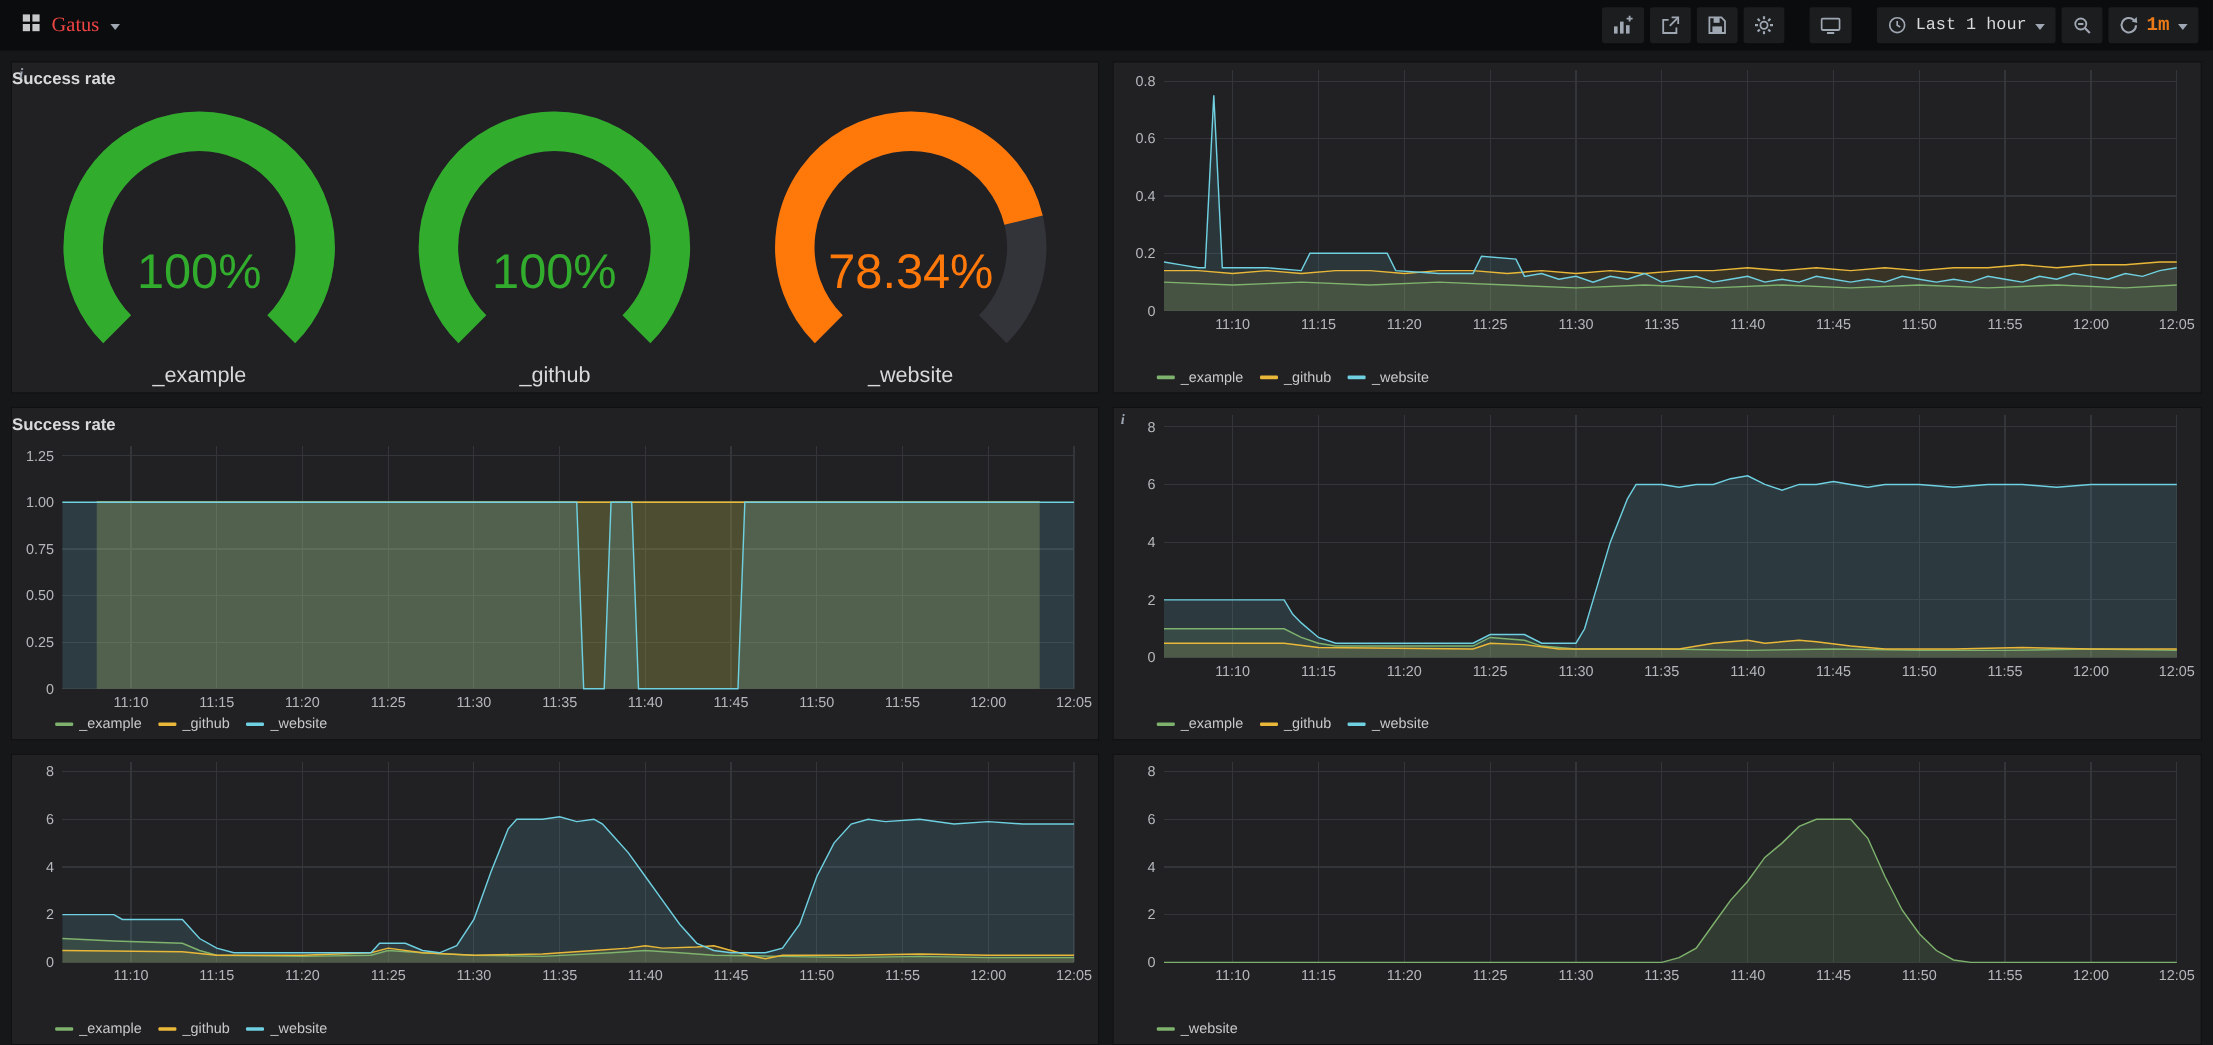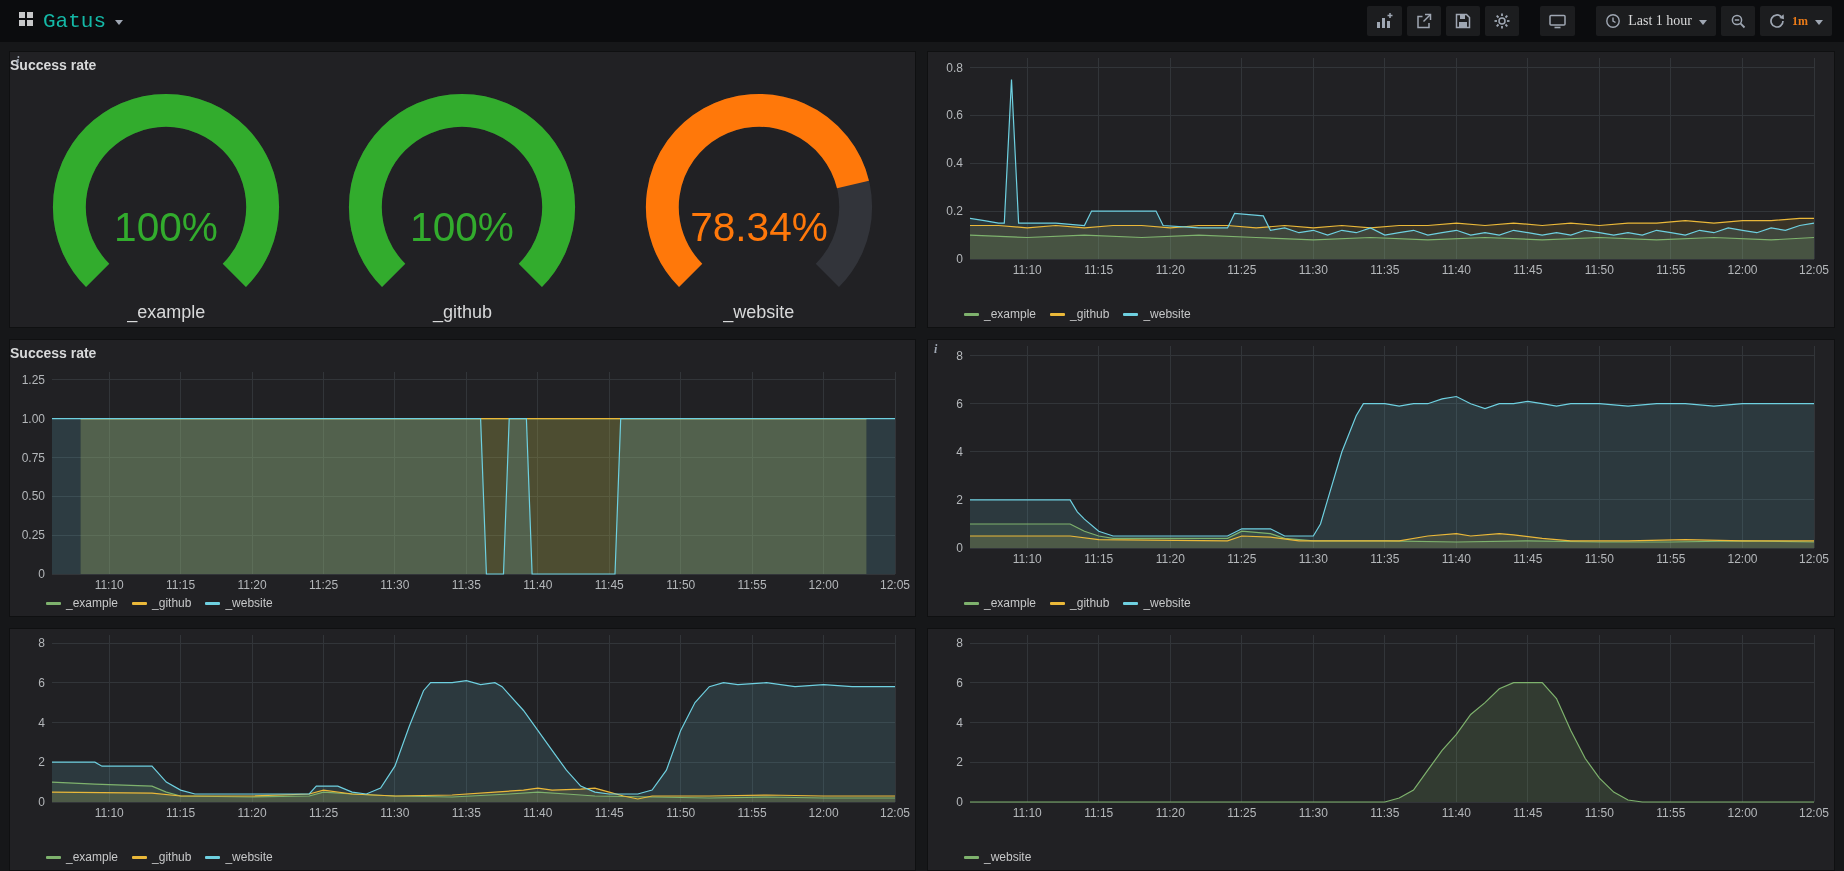--- a/index.html
+++ b/index.html
@@ -4,31 +4,31 @@
 <title>Gatus</title>
 <style>
   *{box-sizing:border-box;margin:0;padding:0}
   html,body{width:1844px;height:871px;overflow:hidden;background:#161719;
     font-family:"Liberation Sans",sans-serif;color:#d8d9da;}
   
   .navbar{height:42px;background:#0b0c0e;display:flex;align-items:center;
     justify-content:space-between;padding:0 12px;}
   .nav-left{display:flex;align-items:center;}
   .dash-picker{display:flex;align-items:center;gap:9px;background:transparent;border:none;
-    color:#14b8a6;font-size:21px;font-family:Liberation Mono, monospace;cursor:pointer;padding:4px 6px;}
+    color:#ef4444;font-size:17px;font-family:Liberation Serif, serif;cursor:pointer;padding:4px 6px;}
   .caret{width:0;height:0;border-left:4px solid transparent;border-right:4px solid transparent;
     border-top:5px solid #9fa7b3;display:inline-block;margin-top:2px;}
   .nav-right{display:flex;align-items:center;gap:5px;}
   .nav-btn{height:30px;min-width:32px;display:flex;align-items:center;justify-content:center;
     gap:7px;background:rgba(255,255,255,0.07);border:none;border-radius:2px;color:#9fa7b3;
-    font-size:14px;font-family:Liberation Serif, serif;cursor:pointer;padding:0 9px;}
+    font-size:14px;font-family:Liberation Mono, monospace;cursor:pointer;padding:0 9px;}
   .nav-btn svg{display:block}
   .gap-left{margin-left:16px;}
   .tp-text{color:#d8d9da;font-size:14px;}
-  .refresh-val{color:#eb7b18;font-weight:700;font-size:12px;}
+  .refresh-val{color:#eb7b18;font-weight:700;font-size:16px;}
   
   .dashboard{display:grid;grid-template-columns:1fr 1fr;grid-template-rows:277px 278px 243px;
     gap:11px;padding:9px 9px 0;}
   .panel{background:#212124;border:1px solid #0f1011;position:relative;display:flex;
     flex-direction:column;min-height:0;}
   .panel-header{flex:0 0 26px;display:flex;align-items:center;cursor:pointer;}
   .panel-title{color:#d8d9da;font-size:14px;font-weight:700;}
   .panel-body{flex:1;display:flex;flex-direction:column;padding:0 8px 4px;min-height:0;}
   .chart{flex:1;min-height:0;}
   .legend{flex:0 0 18px;display:flex;align-items:center;gap:14px;padding-left:28px;}

